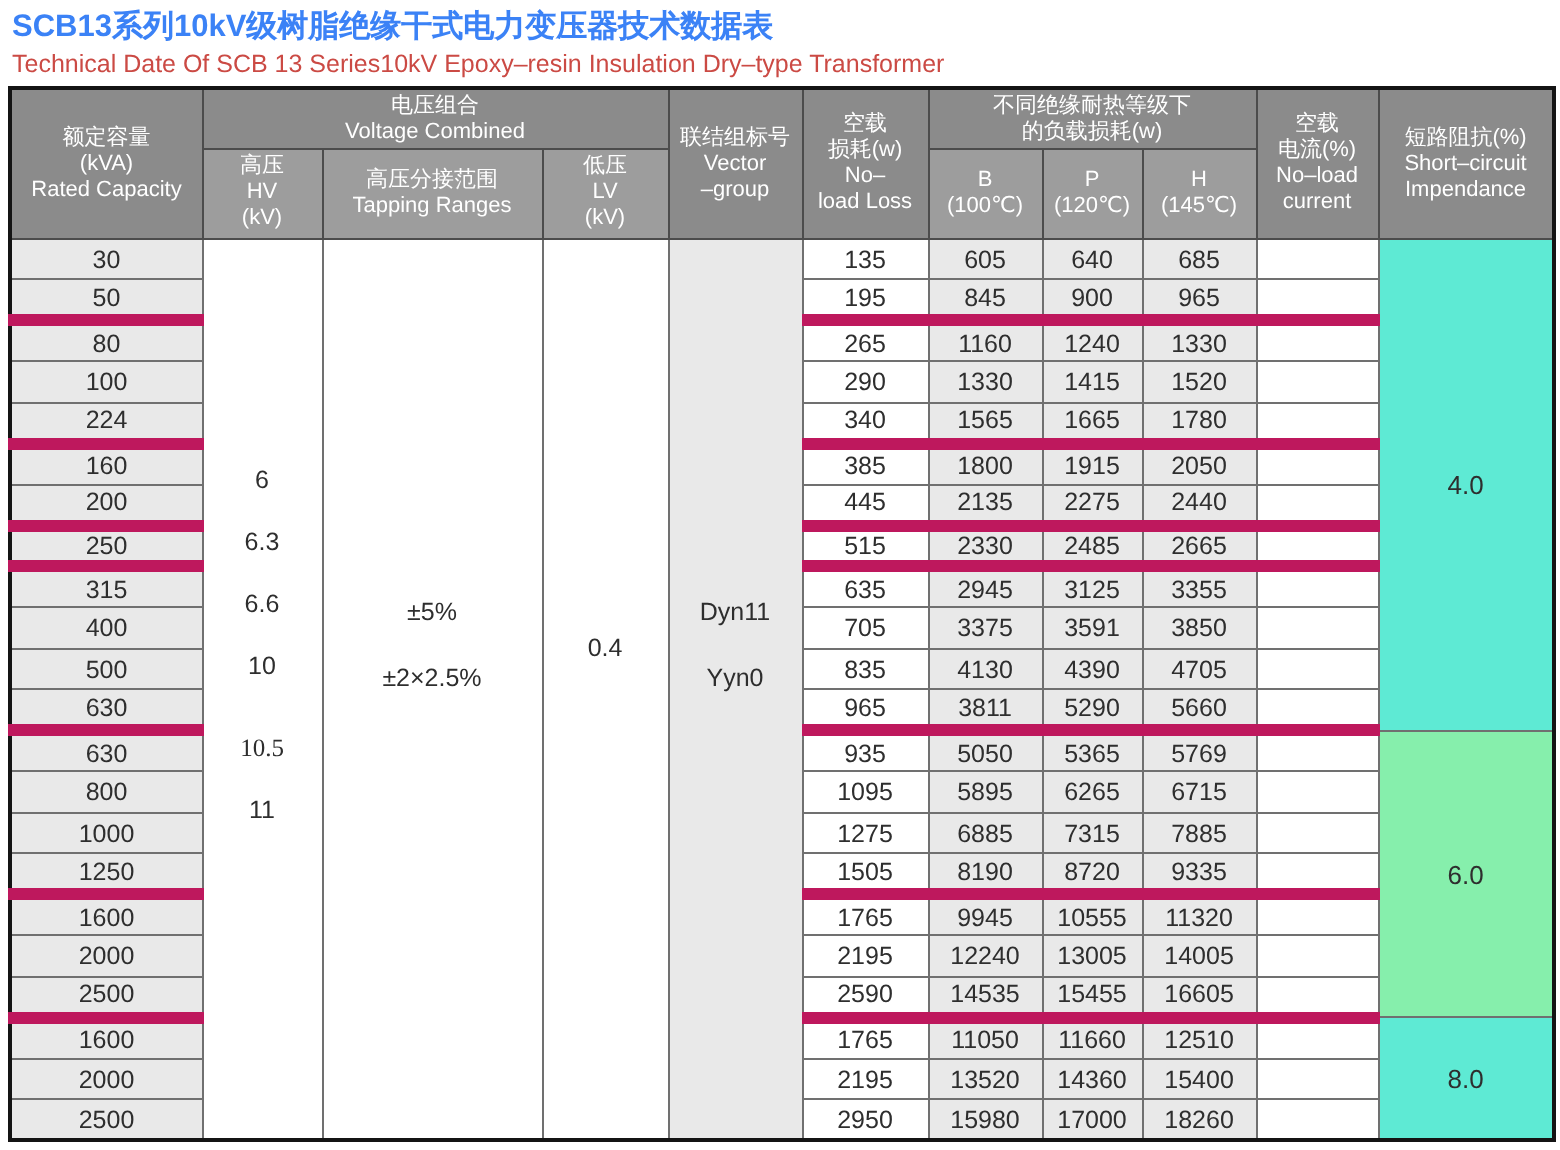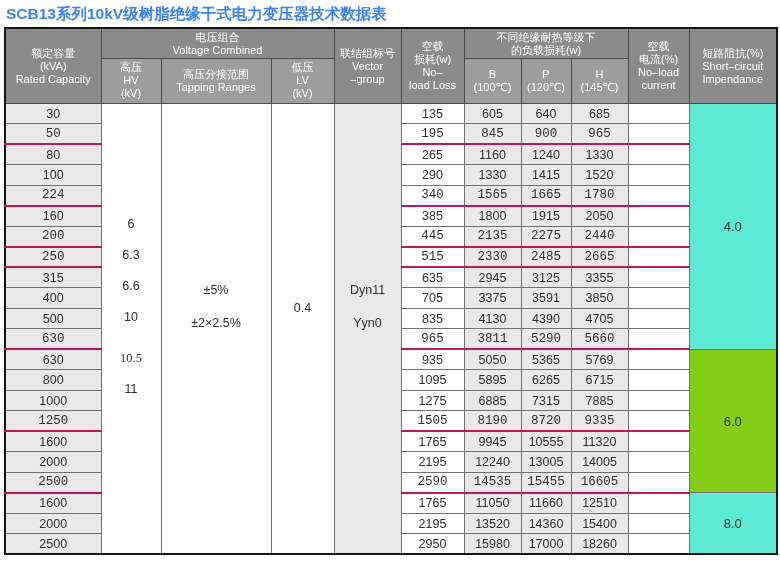--- a/index.html
+++ b/index.html
@@ -26,34 +26,35 @@
   thead tr.band-top { height:30px; }
   thead tr.band-sub { height:45px; }
 
   tbody tr { height:20.5px;margin-top:20px; }
   tbody td {
     background:#fff; font-size:12.5px; color:#2e2e2e;
     border:1px solid #707070;
   }
   tbody td.shade { background:#e9e9e9; }
   tbody td.imp { background:#5eead4; font-size:13px; }
-  tbody td.imp-mid { background:#84cc16; }
-  tbody tr.thick td { border-bottom:2px solid #be185d;font-family:Liberation Mono, monospace; }
+  tbody td.imp-mid { background:#86efac; }
+  tbody tr.thick td { border-bottom:6px solid #be185d; }
 
   .vstack { transform:translateY(-22px); font-size:12.5px; color:#2e2e2e; }
   .hv-stack div { height:31px; line-height:31px; }
   .hv-stack div.gap-top { margin-top:10px;font-family:Liberation Serif, serif; }
   .two-line div { height:33px; line-height:33px; }
   .one-line { transform:translateY(-21px); }
 </style>
 </head>
 <body>
 
 <div class="titles">
   <div class="title-zh">SCB13系列10kV级树脂绝缘干式电力变压器技术数据表</div>
+  <div class="title-en">Technical Date Of SCB 13 Series10kV Epoxy–resin Insulation Dry–type Transformer</div>
 </div>
 
 <table class="data">
   <colgroup>
     <col style="width:96px">
       <col style="width:60px">
       <col style="width:110px">
     <col style="width:63px">
       <col style="width:67px">
       <col style="width:63px">

